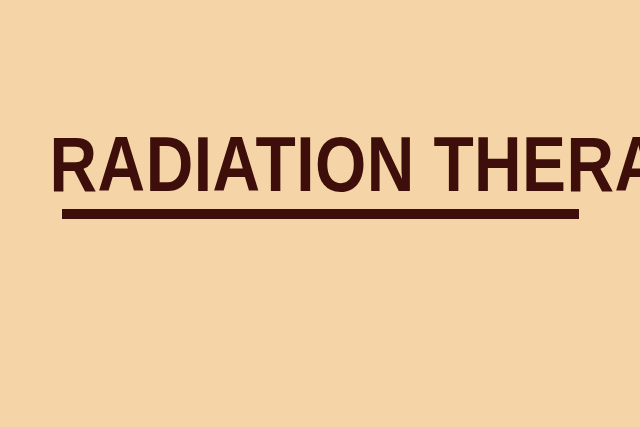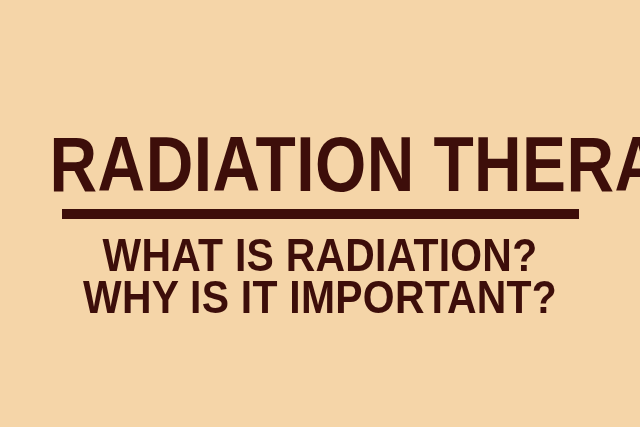--- a/index.html
+++ b/index.html
@@ -88,18 +88,14 @@
 <div id="slide">
 
   <div id="title-block" class="block">
     <h1 id="main-title">RADIATION THERAPY</h1>
   </div>
 
   <div id="divider-wrap">
     <div id="divider-rule"></div>
   </div>
 
-  <div id="subtitle-block" class="block">
-    <p class="subtitle-line">WHAT IS RADIATION?</p>
-    <p class="subtitle-line">WHY IS IT IMPORTANT?</p>
-  </div>
 
 </div>
 
 </body></html>

